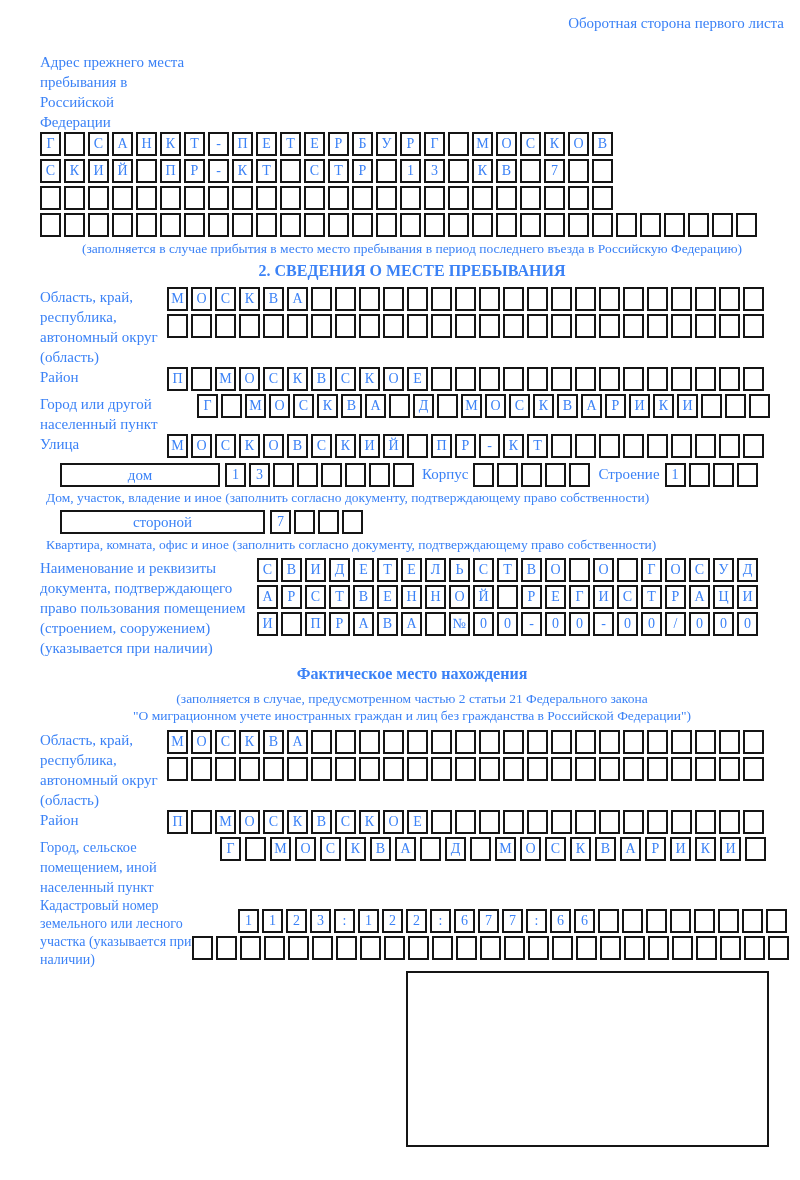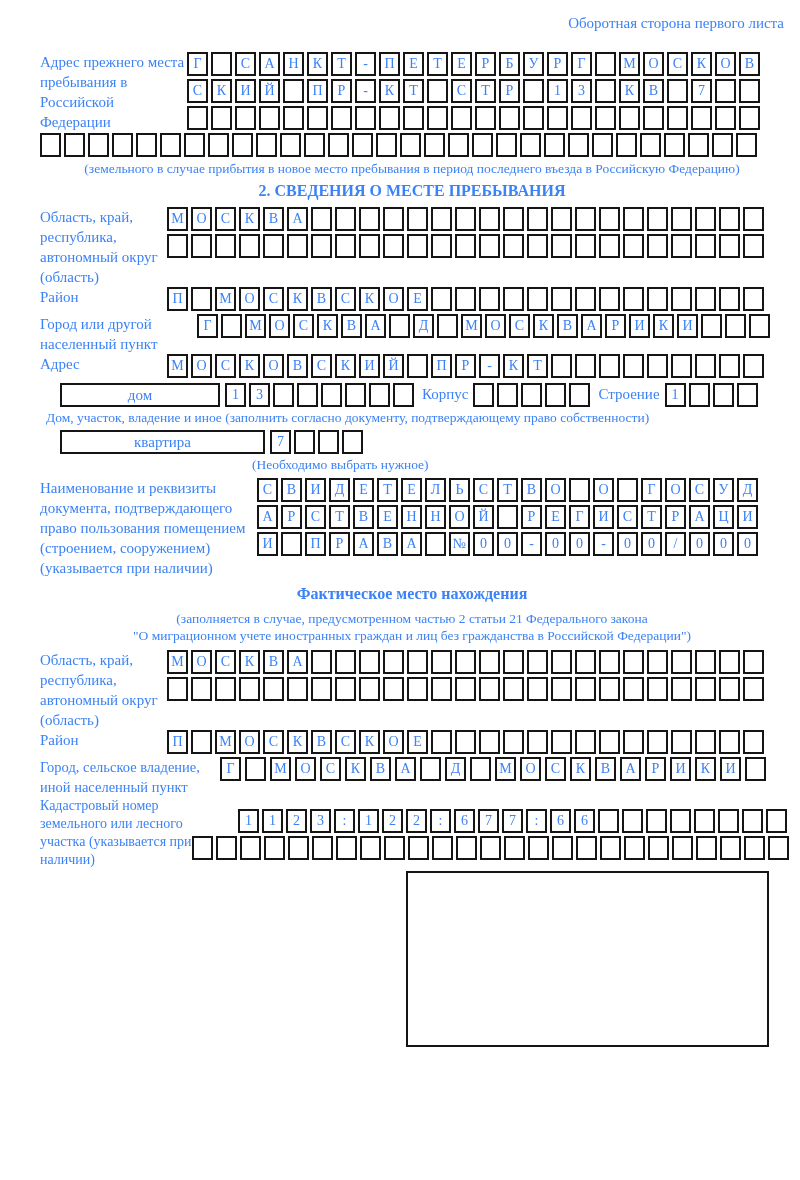--- a/index.html
+++ b/index.html
@@ -39,21 +39,21 @@
   .stamp-box{width:363px;height:176px;border:2px solid #151515;box-sizing:border-box;margin-left:32px;}
   .stamp-cap{font-size:14px;line-height:17px;text-align:center;margin-top:6px;}
 </style>
 </head>
 <body>
 
 <div class="page">
 
   <div class="hdr">Оборотная сторона первого листа</div>
 
-  <div class="block" style="margin-top:20px;">
+  <div class="block" style="margin-top:20px;flex-direction:column;">
     <div class="blabel" style="width:147px;">Адрес прежнего места пребывания в Российской Федерации</div>
     <div class="rows">
       <div class="cells">
           <span class="cell">Г</span>
           <span class="cell"></span>
           <span class="cell">С</span>
           <span class="cell">А</span>
           <span class="cell">Н</span>
           <span class="cell">К</span>
           <span class="cell">Т</span>
@@ -154,21 +154,21 @@
       <span class="cell"></span>
       <span class="cell"></span>
       <span class="cell"></span>
       <span class="cell"></span>
       <span class="cell"></span>
       <span class="cell"></span>
       <span class="cell"></span>
       <span class="cell"></span>
       <span class="cell"></span>
     </div>
-  <div class="caption center">(земельного в случае прибытия в новое место пребывания в период последнего въезда в Российскую Федерацию)</div>
+  <div class="caption center">(заполняется в случае прибытия в место место пребывания в период последнего въезда в Российскую Федерацию)</div>
 
   <div class="sec-title">2. СВЕДЕНИЯ О МЕСТЕ ПРЕБЫВАНИЯ</div>
 
   <div class="block">
     <div class="blabel" style="width:127px;">Область, край, республика, автономный округ (область)</div>
     <div class="rows">
       <div class="cells">
           <span class="cell">М</span>
           <span class="cell">О</span>
           <span class="cell">С</span>
@@ -284,21 +284,21 @@
           <span class="cell">К</span>
           <span class="cell">И</span>
           <span class="cell"></span>
           <span class="cell"></span>
           <span class="cell"></span>
         </div>
     </div>
   </div>
 
   <div class="block">
-    <div class="blabel" style="width:127px;">Адрес</div>
+    <div class="blabel" style="width:127px;">Улица</div>
     <div class="rows">
       <div class="cells">
           <span class="cell">М</span>
           <span class="cell">О</span>
           <span class="cell">С</span>
           <span class="cell">К</span>
           <span class="cell">О</span>
           <span class="cell">В</span>
           <span class="cell">С</span>
           <span class="cell">К</span>
@@ -347,30 +347,30 @@
     <div class="cells" style="margin:0;">
         <span class="cell">1</span>
         <span class="cell"></span>
         <span class="cell"></span>
         <span class="cell"></span>
       </div>
   </div>
   <div class="caption" style="margin:0 0 4px 6px;">Дом, участок, владение и иное (заполнить согласно документу, подтверждающему право собственности)</div>
 
   <div class="inline-row">
-    <div class="wide-box" style="width:205px;">квартира</div>
+    <div class="wide-box" style="width:205px;">стороной</div>
     <div class="cells" style="margin:0 0 0 5px;">
         <span class="cell">7</span>
         <span class="cell"></span>
         <span class="cell"></span>
         <span class="cell"></span>
       </div>
   </div>
-
-  <div class="note" style="margin:0 0 5px 212px;">(Необходимо выбрать нужное)</div>
+  <div class="caption" style="margin:0 0 5px 6px;">Квартира, комната, офис и иное (заполнить согласно документу, подтверждающему право собственности)</div>
+
 
   <div class="block">
     <div class="blabel" style="width:217px;">Наименование и реквизиты документа, подтверждающего право пользования помещением (строением, сооружением) (указывается при наличии)</div>
     <div class="rows">
       <div class="cells">
           <span class="cell">С</span>
           <span class="cell">В</span>
           <span class="cell">И</span>
           <span class="cell">Д</span>
           <span class="cell">Е</span>
@@ -531,21 +531,21 @@
           <span class="cell"></span>
           <span class="cell"></span>
           <span class="cell"></span>
           <span class="cell"></span>
           <span class="cell"></span>
         </div>
     </div>
   </div>
 
   <div class="block">
-    <div class="blabel" style="width:180px;font-size:14.5px;">Город, сельское владение, иной населенный пункт</div>
+    <div class="blabel" style="width:180px;font-size:14.5px;">Город, сельское помещением, иной населенный пункт</div>
     <div class="rows">
       <div class="cells cells-wide">
           <span class="cell">Г</span>
           <span class="cell"></span>
           <span class="cell">М</span>
           <span class="cell">О</span>
           <span class="cell">С</span>
           <span class="cell">К</span>
           <span class="cell">В</span>
           <span class="cell">А</span>

